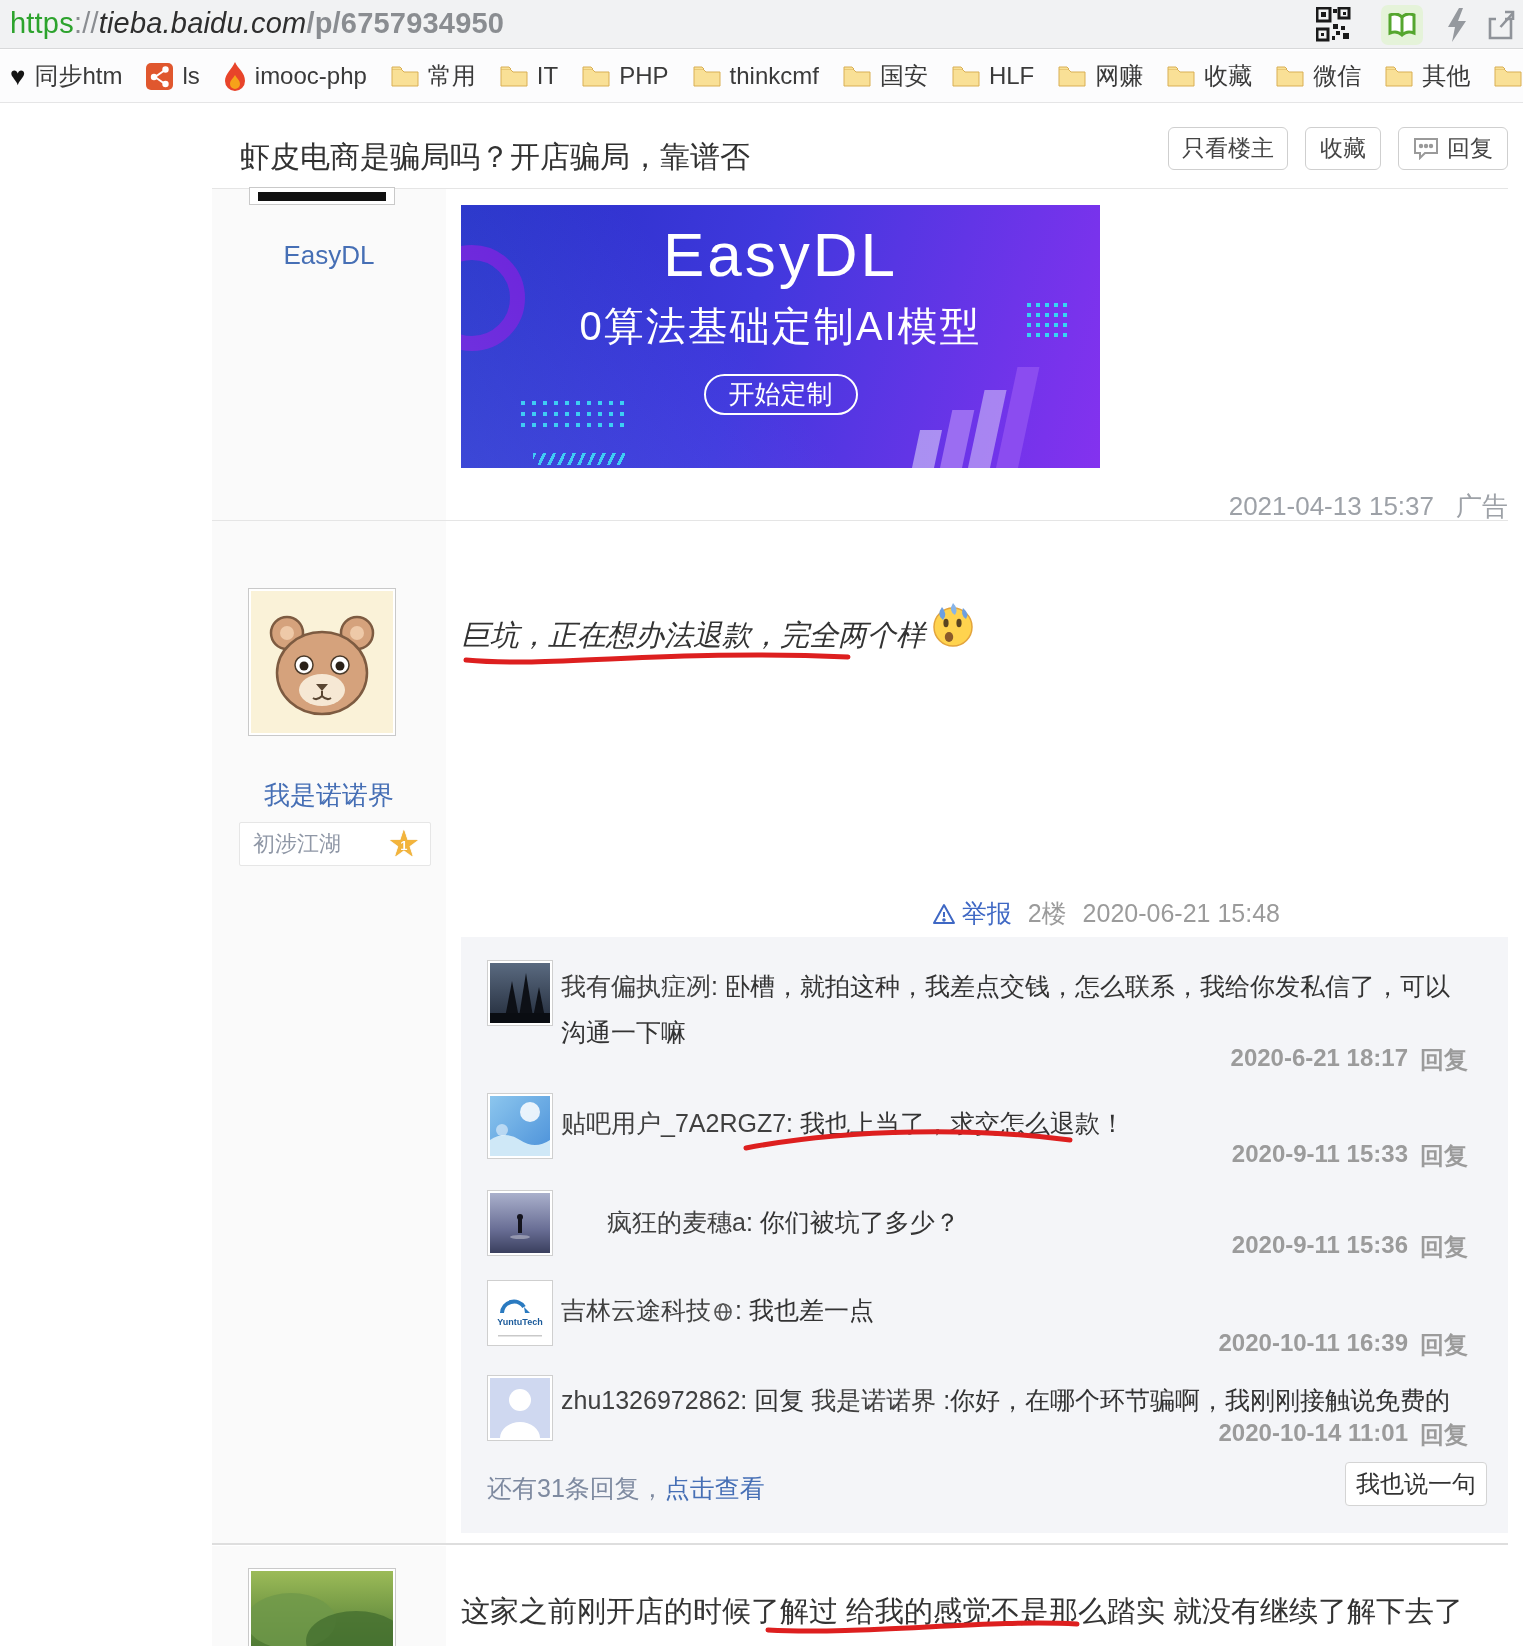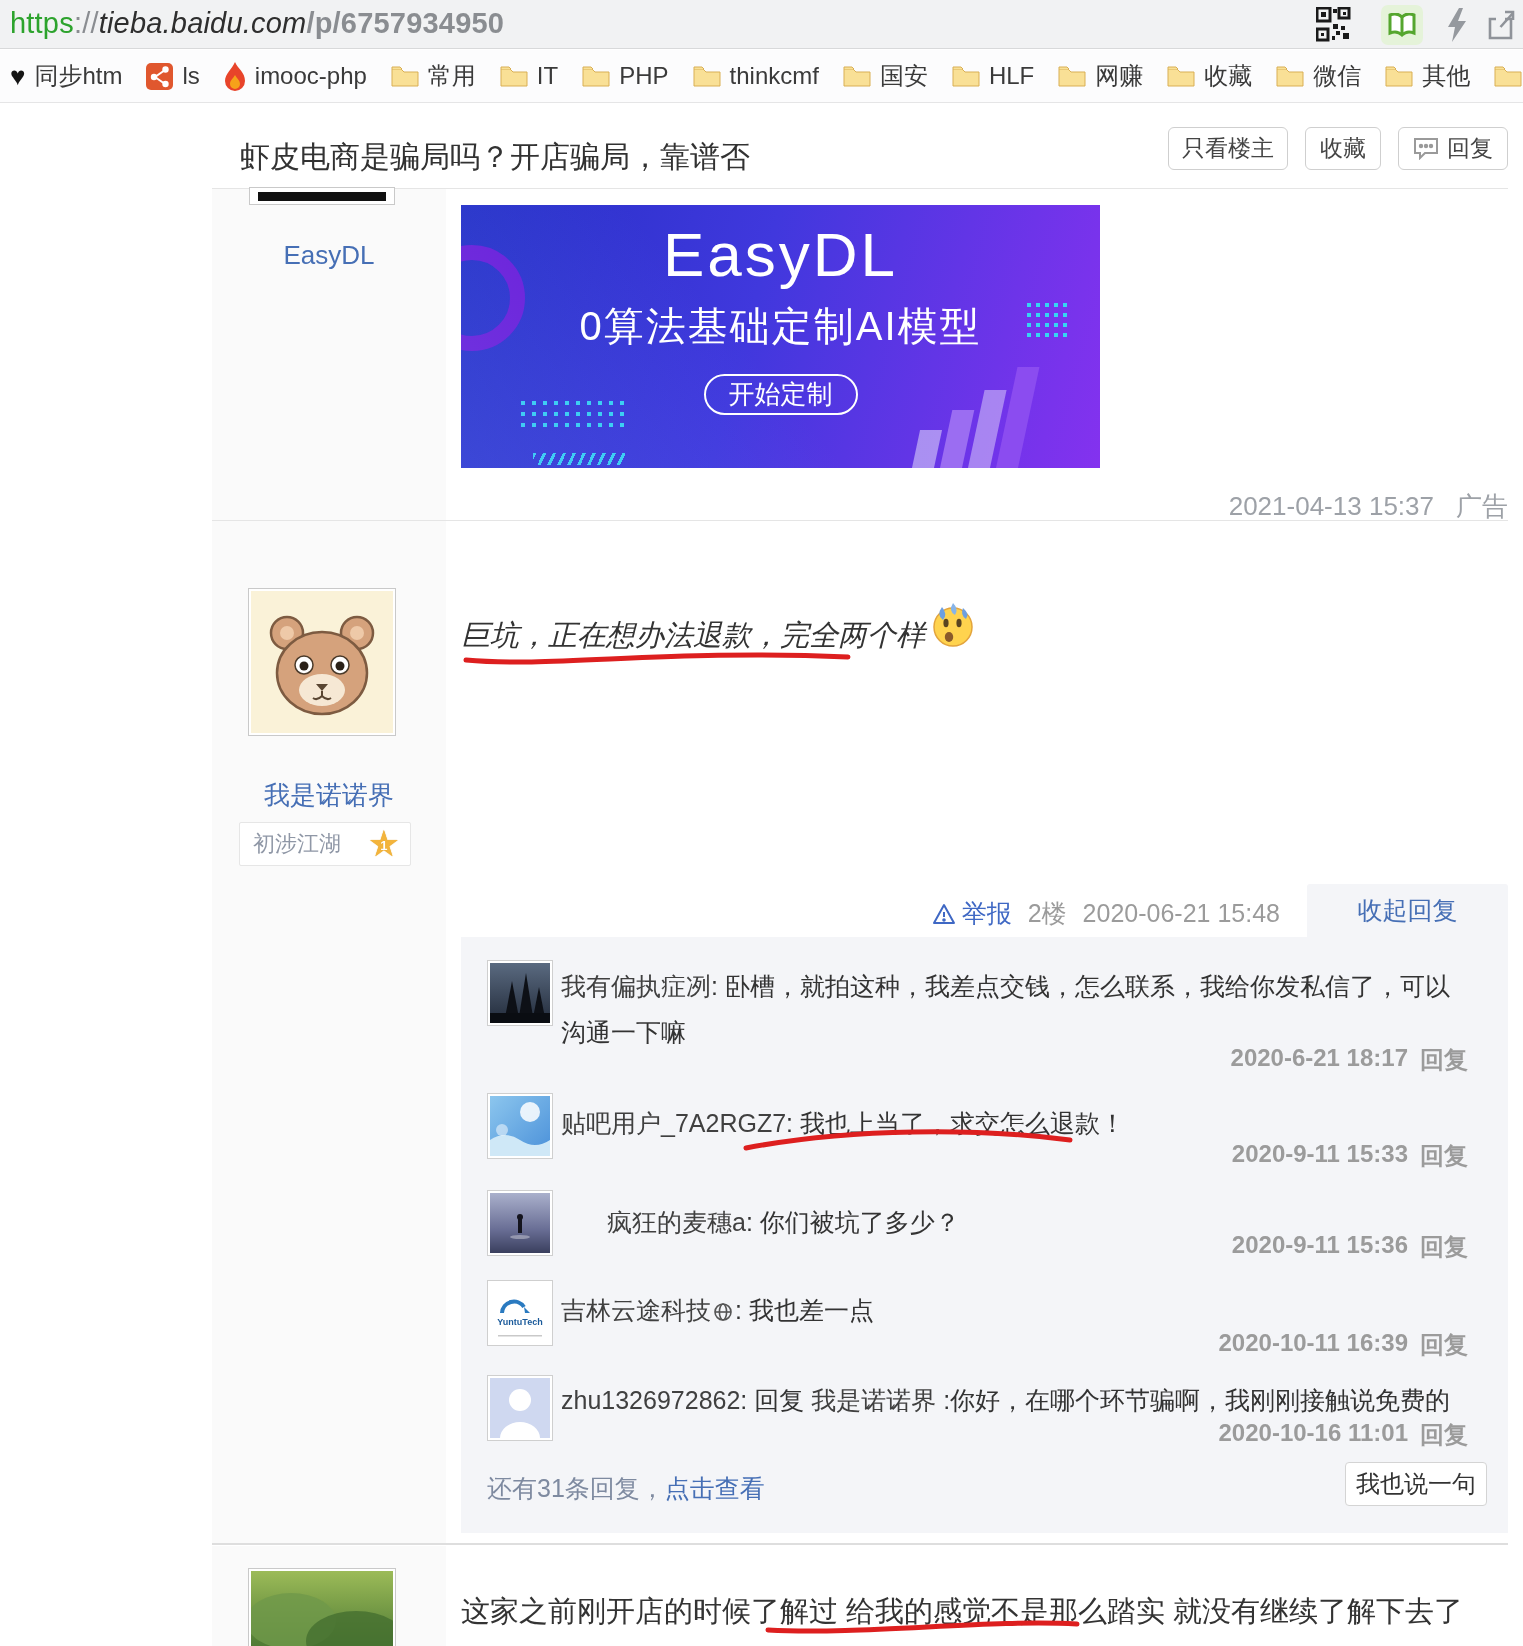--- a/index.html
+++ b/index.html
@@ -50,21 +50,21 @@
   .ad-av-cut { left:249px; top:187px; width:146px; height:18px; }
   .ad-av-cut .bar { width:128px; height:9px; background:#101010; margin:2px auto 0; }
   .av-main { left:248px; top:588px; width:148px; height:148px; }
   .av-next { left:248px; top:1568px; width:148px; height:148px; }
 
   .author-link { position:absolute; left:212px; width:234px; text-align:center;
                  font-size:26px; color:#466fb5; cursor:pointer; }
   .ad-author  { top:240px; }
   .post-author{ top:778px; }
 
-  .badge { position:absolute; left:239px; top:822px; width:172px; height:44px; background:#fff;
+  .badge { position:absolute; left:239px; top:822px; width:192px; height:44px; background:#fff;
            border:1px solid #e6e6e6; border-radius:2px; display:flex; align-items:center; padding:0 10px 0 13px; }
   .badge-name { font-size:22px; color:#8f97a6; }
   .badge-star { margin-left:auto; position:relative; font-size:36px; line-height:38px; color:#f3b43c;
                 text-shadow:0 0 1px #d99a1e; }
   .badge-star .lvl { position:absolute; left:50%; top:56%; transform:translate(-50%,-50%);
                      font-size:13px; font-weight:bold; color:#fff; }
 
   
   .banner { position:absolute; left:461px; top:205px; width:639px; height:263px; overflow:hidden;
             background:linear-gradient(105deg,#2530c6 0%,#4038dd 45%,#8432ef 100%); cursor:pointer; }
@@ -420,21 +420,20 @@
       <svg width="24" height="22" viewBox="0 0 24 22" fill="none" stroke="#3f68c4" stroke-width="2">
           <path d="M12 2 L22 20 H2 Z" stroke-linejoin="round"></path>
           <line x1="12" y1="9" x2="12" y2="14"></line>
           <circle cx="12" cy="17" r="0.8" fill="#3f68c4"></circle>
         </svg>
       <span>举报</span>
     </span>
     <span class="meta-gray">2楼</span>
     <span class="meta-gray">2020-06-21 15:48</span>
   </div>
-  <div class="collapse-tab">收起回复</div>
 
   <div class="reply-panel"></div>
 
   <div class="r-av av1">
     <svg width="60" height="60">
         <defs>
           <linearGradient id="g1" x1="0" y1="0" x2="0" y2="1">
             <stop offset="0" stop-color="#5a6a80"></stop>
             <stop offset="1" stop-color="#222b3a"></stop>
           </linearGradient>
@@ -517,21 +516,21 @@
 
   <div class="r-av av5">
     <svg width="60" height="60">
         <rect width="60" height="60" fill="#cfd8f0"></rect>
         <circle cx="30" cy="22" r="11" fill="#ffffff"></circle>
         <path d="M10 60 a20 16 0 0 1 40 0 z" fill="#ffffff"></path>
       </svg>
   </div>
   <div class="r-text t5"><span class="r-user">zhu1326972862</span><span>: </span><span>回复 </span><span class="r-user">我是诺诺界</span><span> :你好，在哪个环节骗啊，我刚刚接触说免费的</span></div>
   <div class="r-time tm5">
-      <span>2020-10-16 11:01</span>
+      <span>2020-10-14 11:01</span>
       <span class="act">回复</span>
     </div>
 
   <div class="more-row"><span class="more-label">还有31条回复，</span><span class="view-link">点击查看</span></div>
   <div class="say-btn">我也说一句</div>
 
   <div class="post-divider"></div>
 
   <div class="lcol col-next"></div>
   <div class="avframe av-next">

